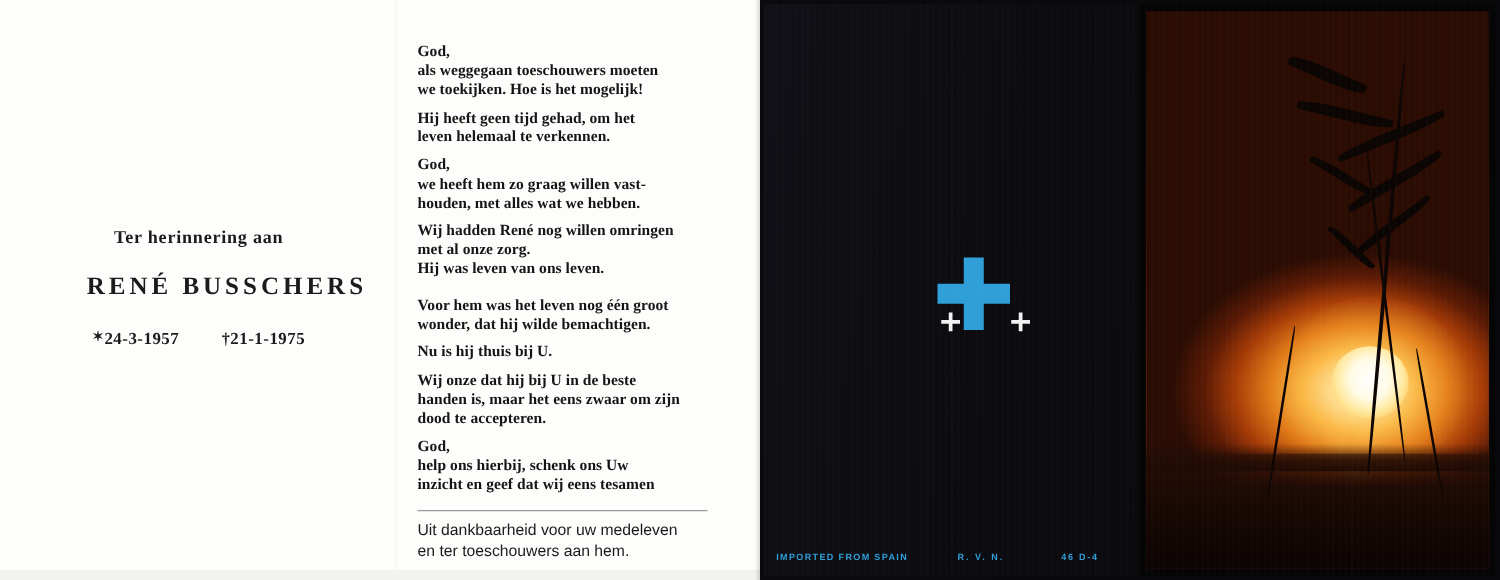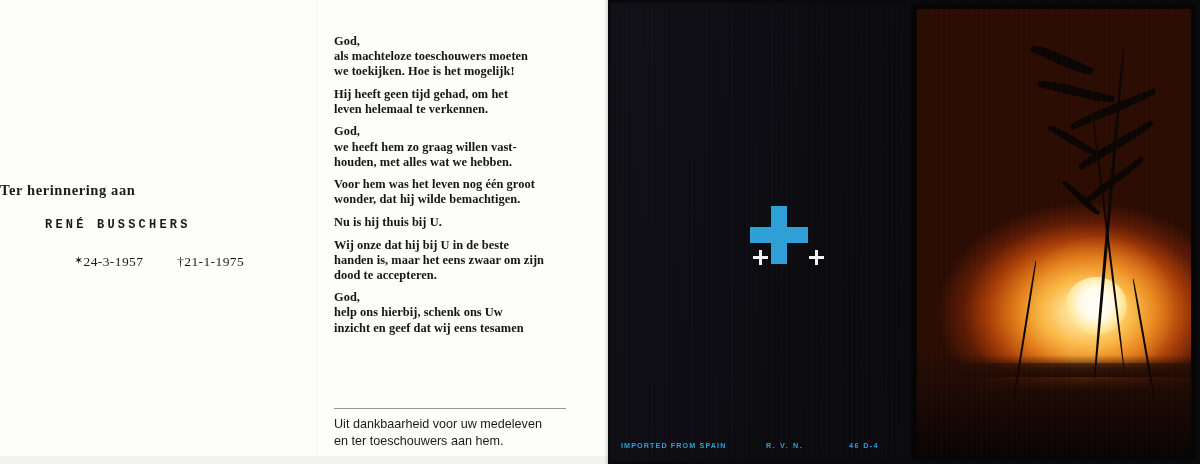--- a/index.html
+++ b/index.html
@@ -37,40 +37,41 @@
     top: 0;
     width: 318px;
     height: 464px;
     box-sizing: border-box;
   }
   .memorial-block {
     position: absolute;
     left: 0;
     top: 182px;
     width: 318px;
+    text-align: center;
     color: #1b1b1b;
   }
   .memorial-intro {
     font-family: "Liberation Serif", serif;
     font-weight: bold;
     font-size: 14.5px;
     letter-spacing: 0.6px;
     margin-bottom: 19px;
   }
   .memorial-name {
-    font-family: Liberation Mono, monospace;
+    font-family: Liberation Serif, serif;
     font-weight: bold;
-    font-size: 12px;
+    font-size: 20px;
     letter-spacing: 3.2px;
     margin-bottom: 22px;
     margin-left: 45px;
   }
   .memorial-dates {
     font-family: "Liberation Serif", serif;
-    font-weight: normal;
+    font-weight: bold;
     font-size: 13.5px;
     letter-spacing: 0.4px;
     display: flex;
     justify-content: center;
     gap: 34px;
   }
   .memorial-dates .date-item {
     white-space: nowrap;
   }
   .star-sym { font-size: 11px; vertical-align: 2px; }
@@ -359,36 +360,41 @@
       </div>
     </div>
 
     <div class="fold-line"></div>
 
     <div class="page-right">
       <div class="prayer">
 
         <div class="stanza">
           <p>God,</p>
-          <p>als machteloze toeschouwers moeten</p>
+          <p>als weggegaan toeschouwers moeten</p>
           <p>we toekijken.     Hoe is het mogelijk!</p>
         </div>
 
 
         <div class="stanza">
           <p>Hij heeft geen tijd gehad, om het</p>
           <p>leven helemaal te verkennen.</p>
         </div>
 
         <div class="stanza">
           <p>God,</p>
           <p>we heeft hem zo graag willen vast-</p>
           <p>houden, met alles wat we hebben.</p>
         </div>
 
+        <div class="stanza gap-big">
+          <p>Wij hadden René nog willen omringen</p>
+          <p>met al onze zorg.</p>
+          <p>Hij was leven van ons leven.</p>
+        </div>
 
         <div class="stanza">
           <p>Voor hem was het leven nog één groot</p>
           <p>wonder, dat hij wilde bemachtigen.</p>
         </div>
 
 
         <div class="stanza">
           <p>Nu is hij thuis bij U.</p>
         </div>

